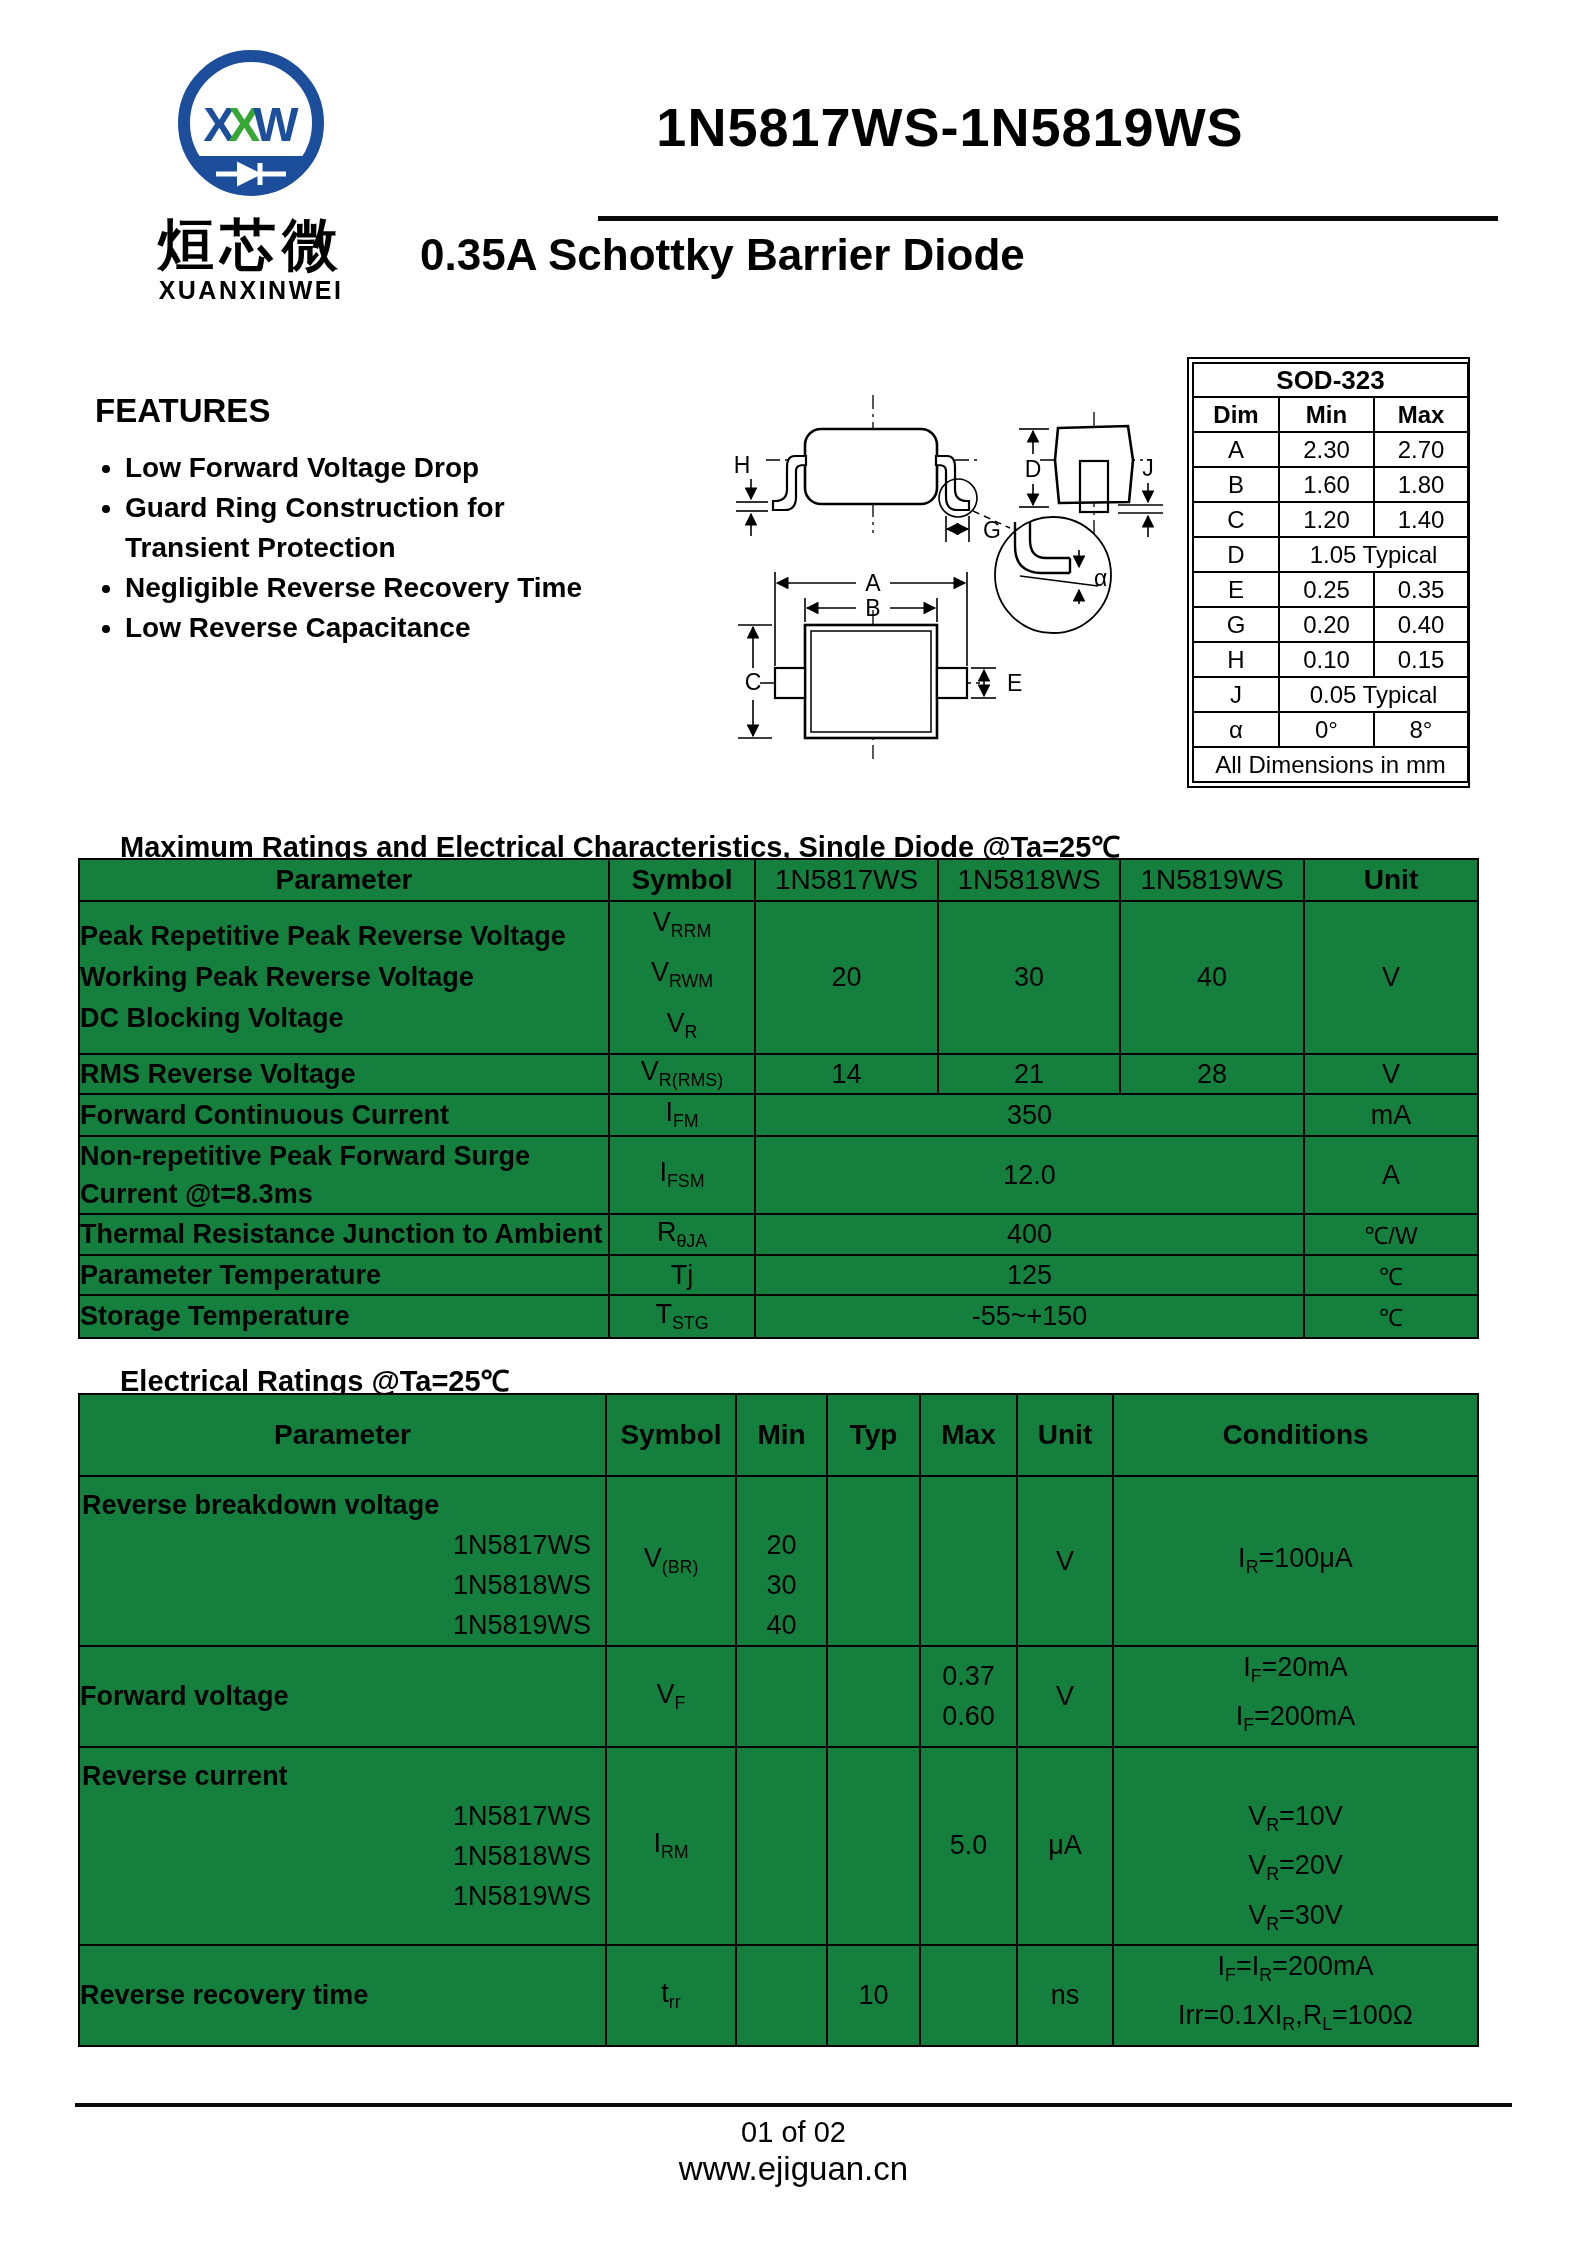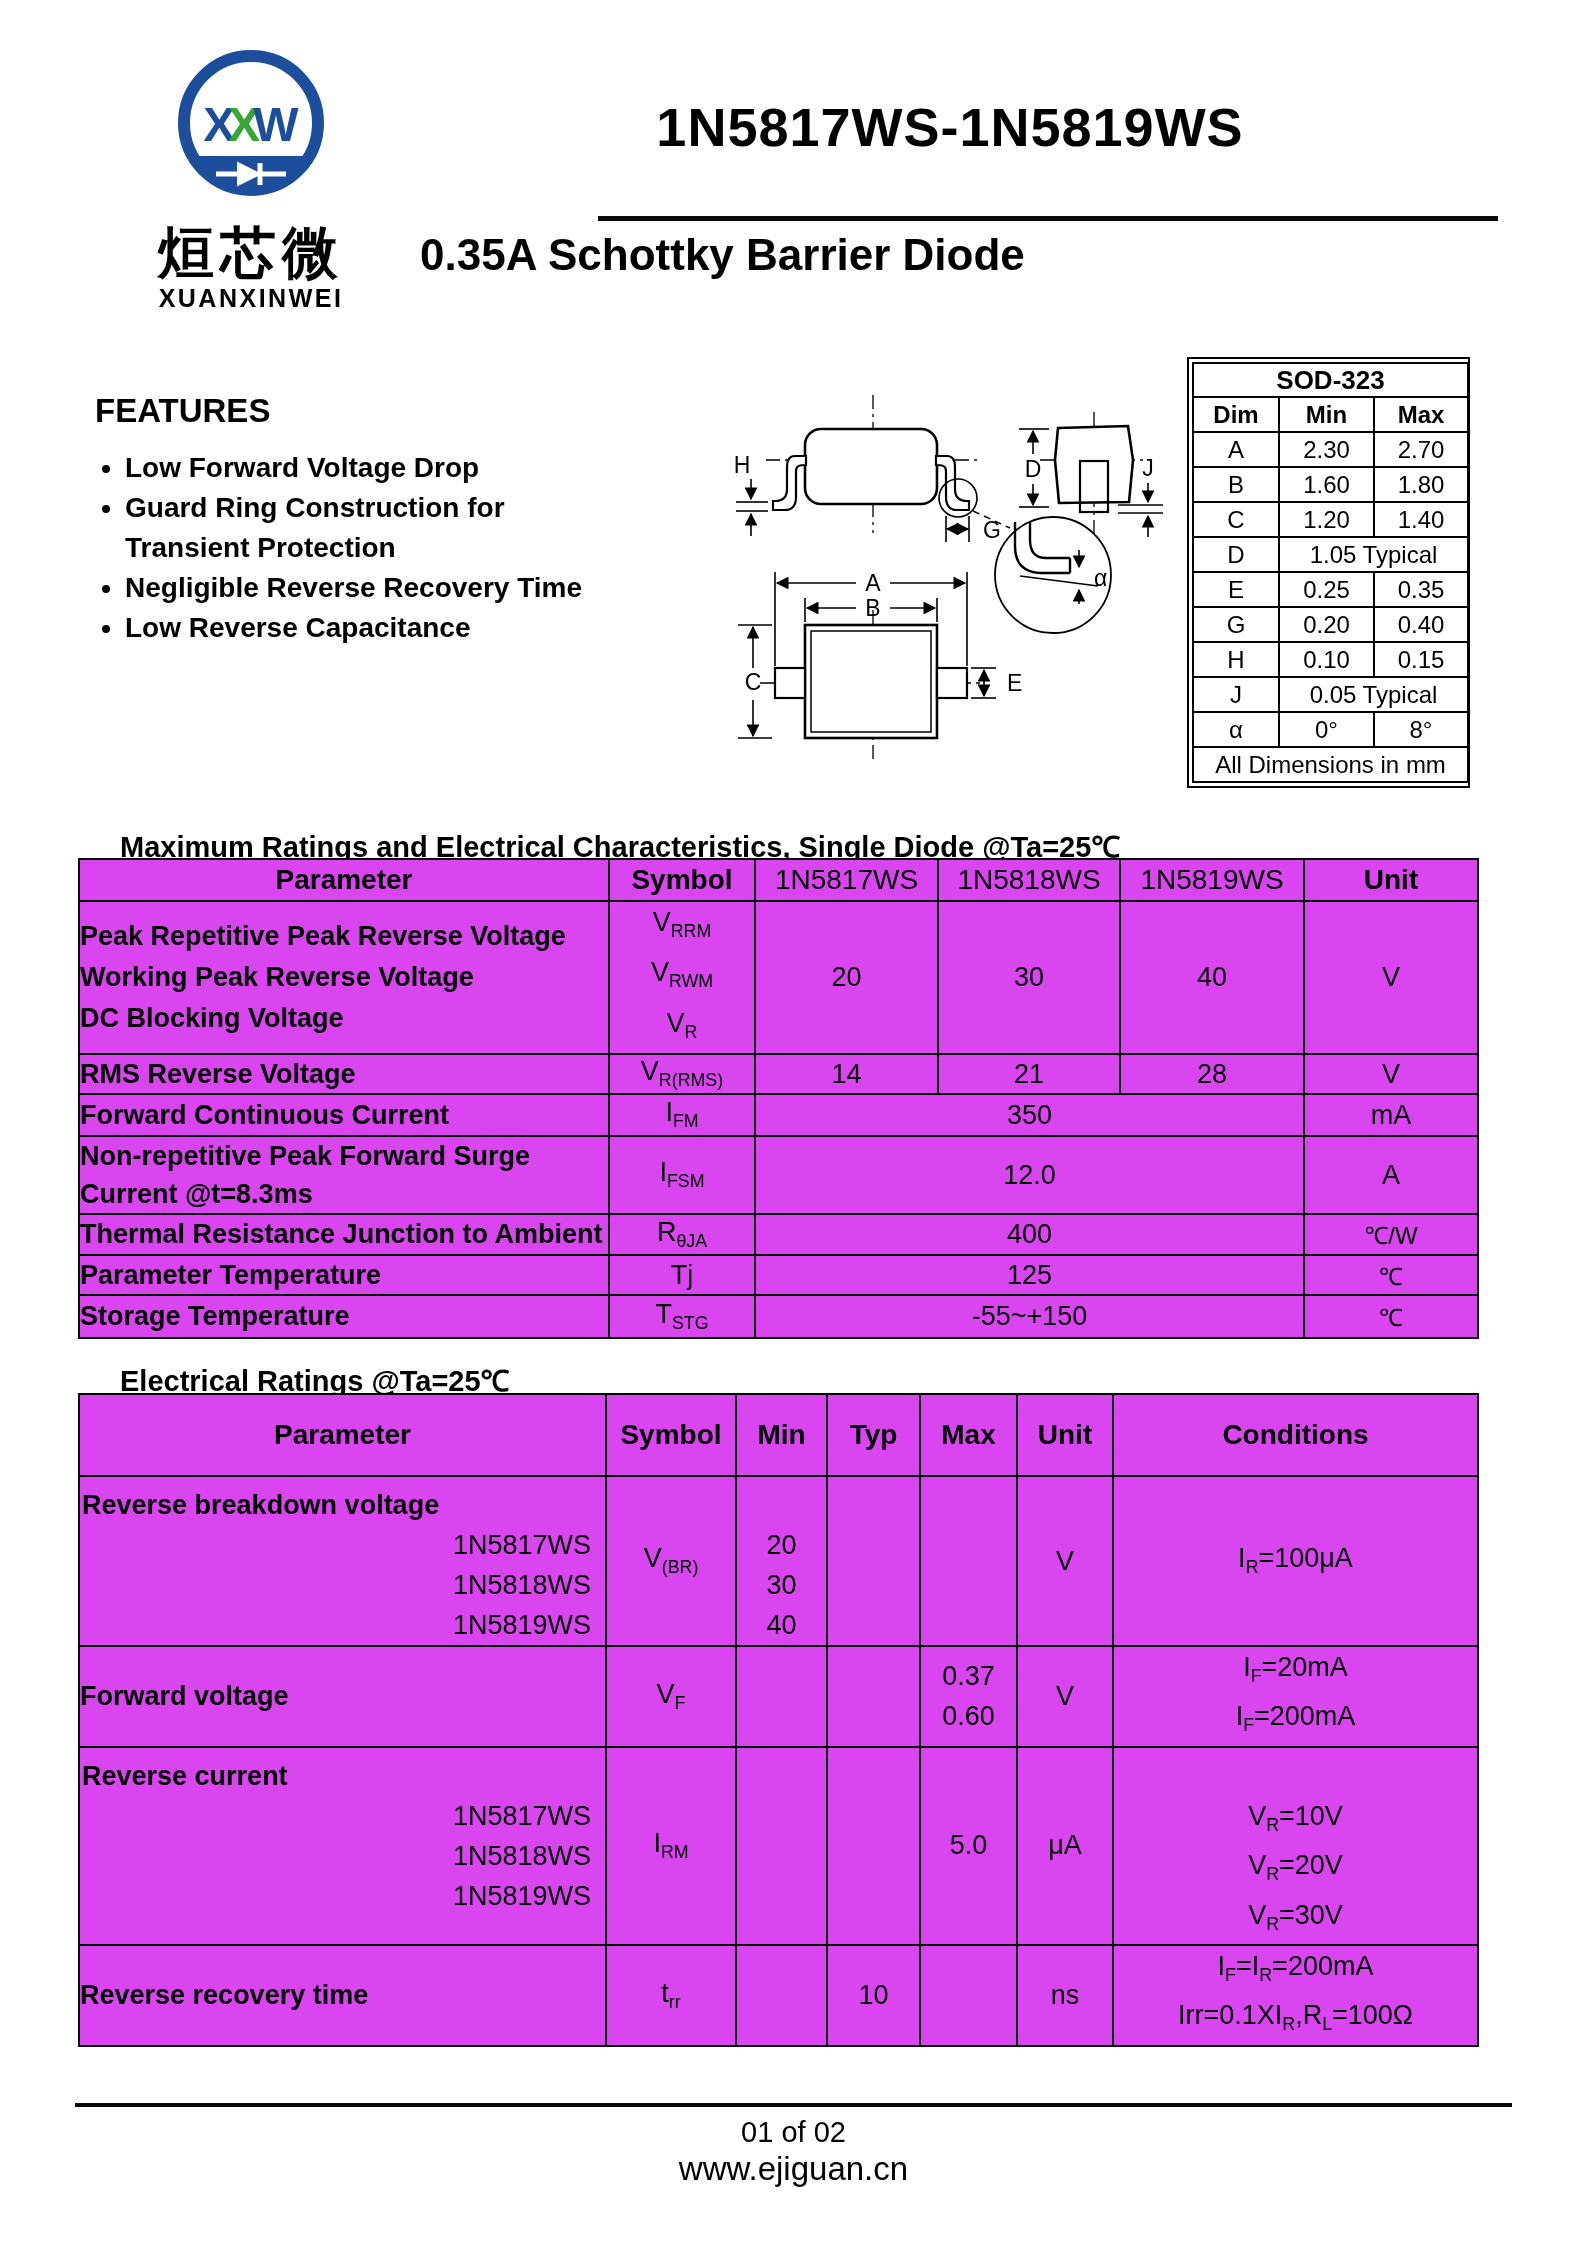--- a/index.html
+++ b/index.html
@@ -3,21 +3,21 @@
 <meta charset="utf-8">
 <style>
   * { margin:0; padding:0; box-sizing:border-box; }
   html,body { background:#ffffff; }
   body { font-family:"Liberation Sans", sans-serif; color:#000; }
   .page { position:relative; width:1587px; height:2245px; background:#fff; overflow:hidden; }
   .abs { position:absolute; }
 
   
   .logo-block { left:145px; top:48px; width:212px; text-align:center; }
-  .logo-cn { font-size:56px; font-weight:bold; letter-spacing:6px; line-height:62px; margin-top:20px; }
+  .logo-cn { font-size:56px; font-weight:bold; letter-spacing:6px; line-height:62px; margin-top:12px; }
   .logo-rom { font-size:25px; font-weight:bold; letter-spacing:2.5px; line-height:28px; }
   .title-block { left:420px; top:96px; width:1060px; text-align:center; }
   .doc-title { font-size:54px; font-weight:bold; line-height:62px; letter-spacing:1px; }
   .title-rule { left:598px; top:216px; width:900px; height:5px; background:#0a0a0a; }
   .doc-subtitle { left:420px; top:230px; width:1060px; text-align:left; font-size:44px; font-weight:bold; }
 
   
   .features { left:95px; top:392px; width:560px; }
   .features h2 { font-size:33px; font-weight:bold; margin-bottom:18px; }
   .features ul { list-style:disc; margin-left:30px; }
@@ -27,21 +27,21 @@
   .sod-wrap { left:1187px; top:357px; width:283px; border:2px solid #000; padding:3px; background:#fff; }
   .sod { width:100%; border-collapse:collapse; table-layout:fixed; }
   .sod td { border:2px solid #000; text-align:center; font-size:24px; height:35px; }
   .sod .sod-title { font-weight:bold; font-size:26px; height:34px; }
   .sod .sod-h { font-weight:bold; }
 
   
   .sect { font-size:29px; font-weight:bold; }
 
   
-  .rt { border-collapse:collapse; table-layout:fixed; background:#d946ef; }
+  .rt { border-collapse:collapse; table-layout:fixed; background:#15803d; }
   .rt td { border:2px solid #000; font-size:27px; vertical-align:middle; }
   .rt .pl { text-align:left; font-weight:bold; padding-left:0; }
   .rt .ctr { text-align:center; }
   .rt .hd { text-align:center; font-weight:bold; font-size:28px; }
   .rt .hd-reg { text-align:center; font-weight:normal; font-size:28px; }
   .rt sub { font-size:66%; }
   .ln { line-height:41px; }
   .ln40 { line-height:40px; }
   .dev { text-align:right; padding-right:14px; font-weight:normal; line-height:40px; }
   .prelines { white-space:pre-line; line-height:38px; }

